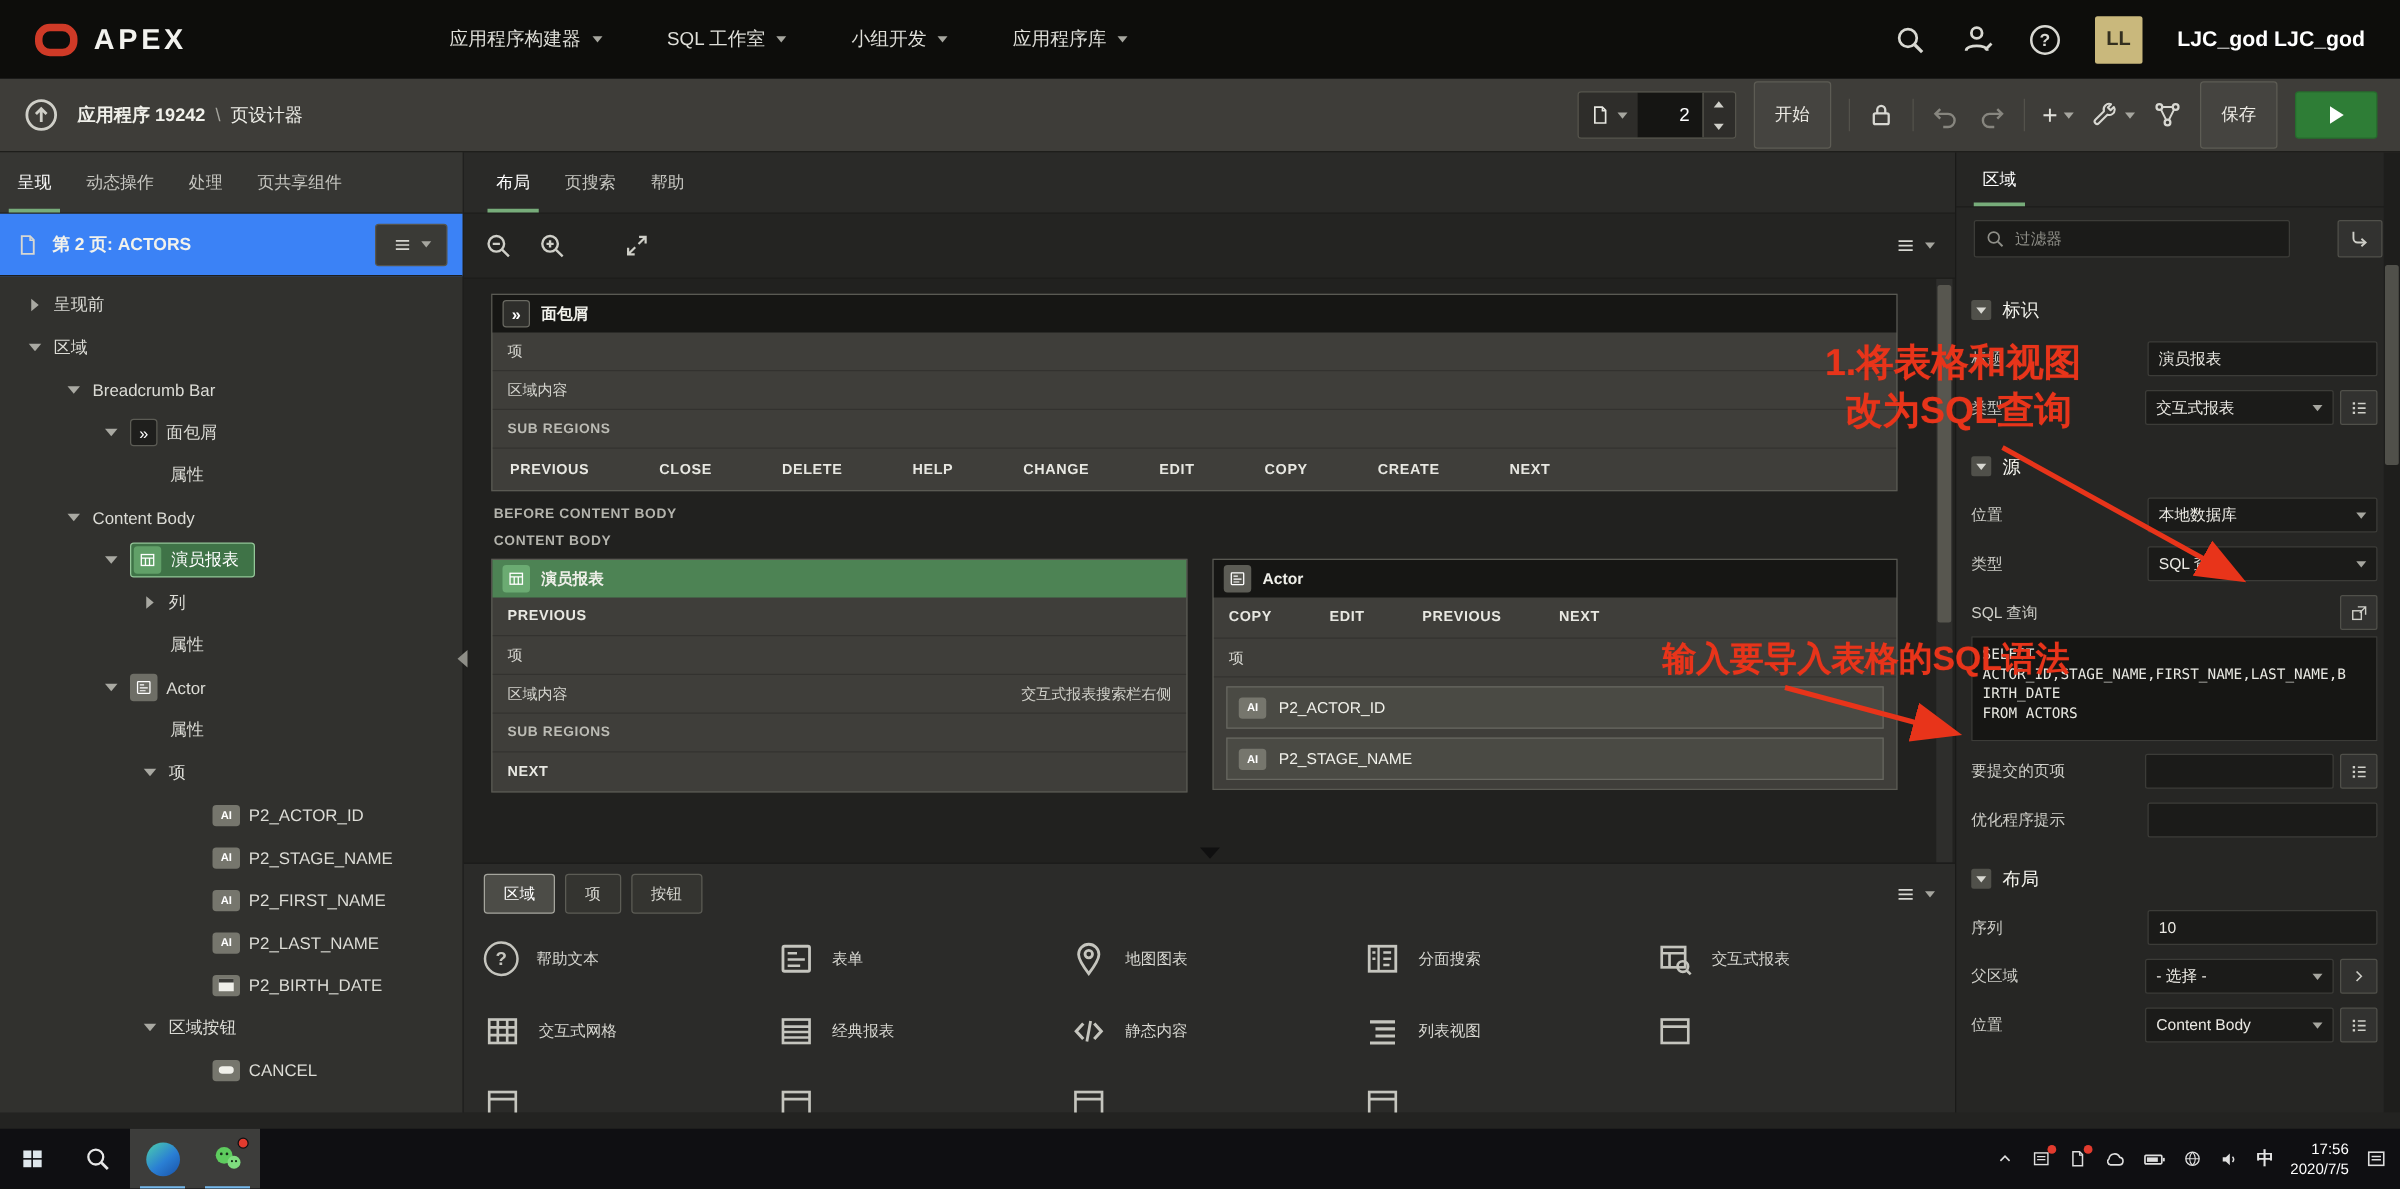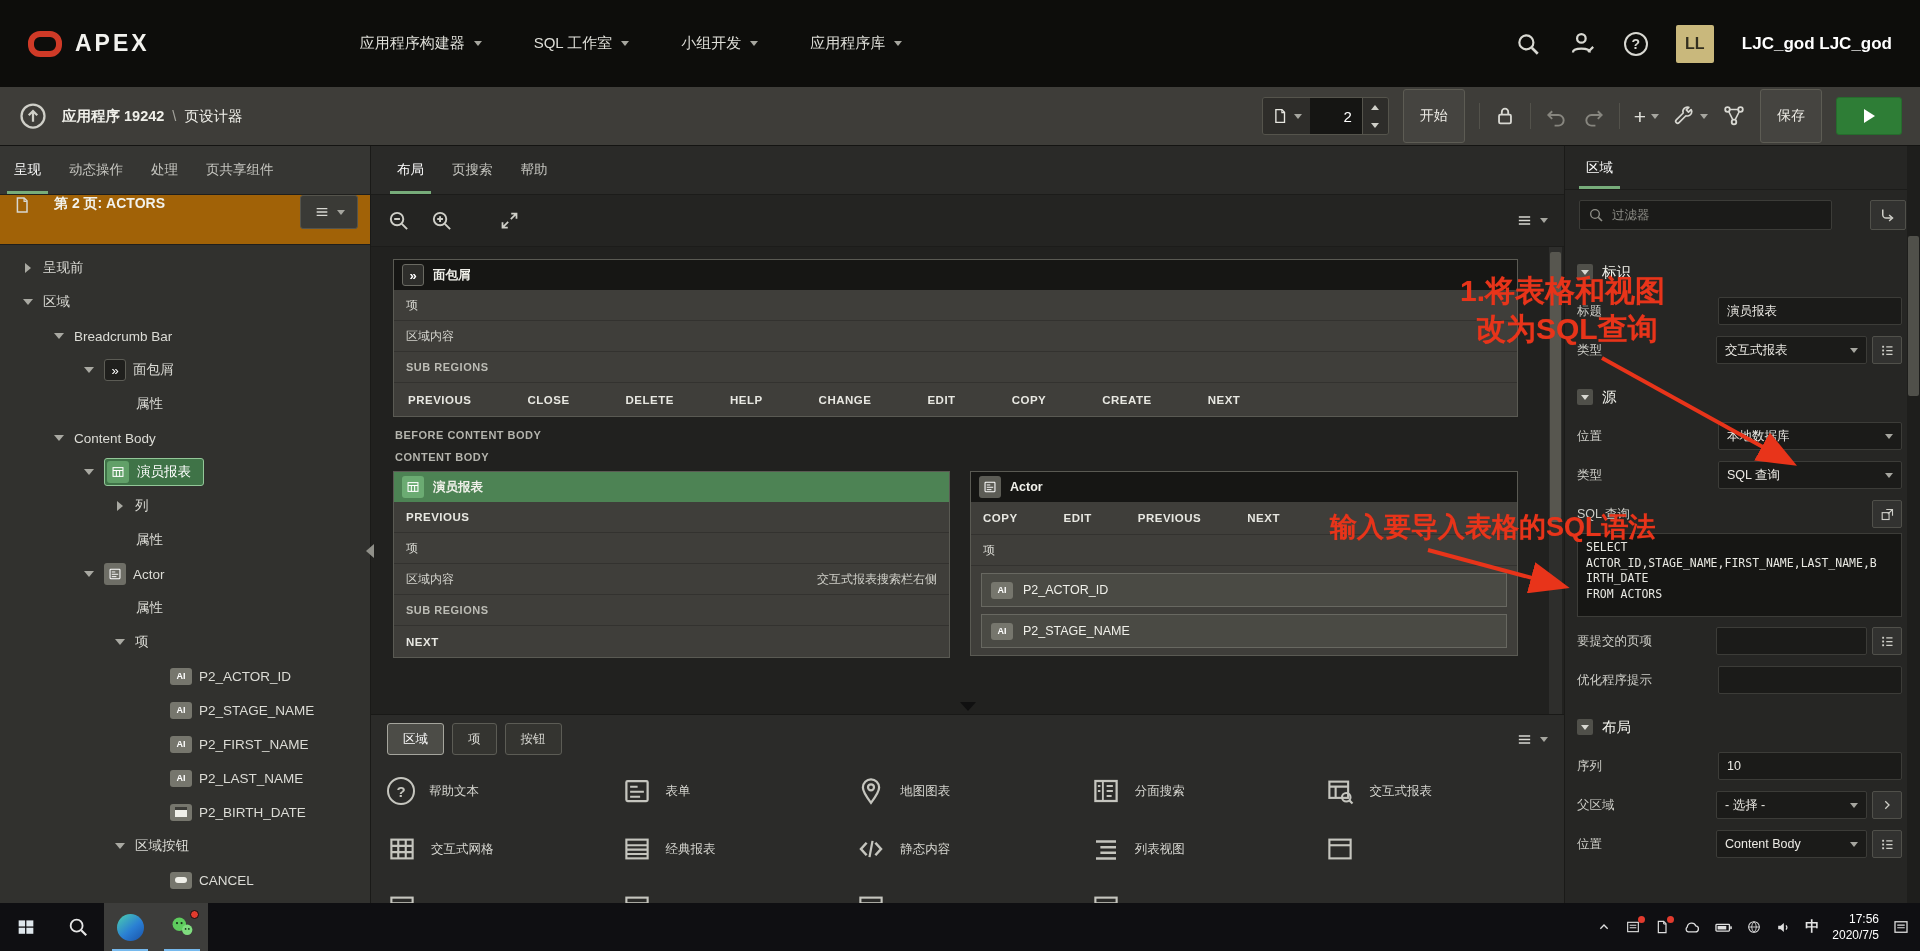--- a/index.html
+++ b/index.html
@@ -4,21 +4,21 @@
 <style>
 *{margin:0;padding:0;box-sizing:border-box}
 html,body{background:#000}
 .screen{position:relative;width:1920px;height:951px;background:#232321;overflow:hidden;
   font-family:"Liberation Sans","DejaVu Sans",sans-serif;color:#e4e4de;font-size:13px}
 .ic{display:block;flex:none}
 .dcaret{width:0;height:0;border-left:4.5px solid transparent;border-right:4.5px solid transparent;border-top:5.5px solid #a6a69f;flex:none}
 .vsep{width:1px;height:26px;background:#53524b;flex:none}
 
 
-.app-header{display:flex;align-items:center;height:87px;background:#0d0d0b;padding:0 28px}
+.app-header{display:flex;align-items:center;height:63px;background:#0d0d0b;padding:0 28px}
 .logo{display:flex;align-items:center;gap:13px}
 .logo-ring{width:34px;height:26px;border:6px solid #cf3a27;border-radius:12px}
 .logo-text{font-size:23px;font-weight:bold;letter-spacing:3px;color:#f2f2ee}
 .top-nav{display:flex;gap:52px;margin-left:210px}
 .top-menu{display:flex;align-items:center;gap:9px;font-size:15px;color:#dfdfd9;cursor:pointer}
 .header-right{margin-left:auto;display:flex;align-items:center;gap:28px}
 .hicon{color:#d8d8d2;display:flex;align-items:center;justify-content:center}
 .qcircle{width:24px;height:24px;border:2px solid #d8d8d2;border-radius:50%;display:flex;align-items:center;justify-content:center;font-size:14px;font-weight:bold;color:#d8d8d2}
 .user-badge{width:38px;height:38px;background:#c9b87c;color:#332f1f;font-weight:bold;font-size:16px;display:flex;align-items:center;justify-content:center;border-radius:2px}
 .user-name{font-size:17px;font-weight:bold;color:#fff}
@@ -44,21 +44,21 @@
 
 
 .main{display:flex;height:768px;position:relative}
 
 
 .left-panel{width:371px;background:#31312e;border-right:1px solid #1a1a18;display:flex;flex-direction:column;flex:none}
 .panel-tabs{display:flex;height:49px;background:#363633;border-bottom:1px solid #1f1f1d}
 .panel-tab{padding:0 14px;display:flex;align-items:center;font-size:13.5px;color:#c6c6c0;position:relative;cursor:pointer;white-space:nowrap}
 .panel-tab.active{color:#fff}
 .panel-tab.active::after{content:"";position:absolute;left:7px;right:7px;bottom:0;height:3px;background:#77ac7a}
-.page-row{display:flex;align-items:flex-start;height:50px;background:#a16207;border-bottom:1px solid #1f1f1d;padding:0 12px;gap:22px}
+.page-row{display:flex;align-items:center;height:50px;background:#3b82f6;border-bottom:1px solid #1f1f1d;padding:0 12px;gap:10px}
 .page-title{font-size:14px;font-weight:bold;color:#f2f2ec;flex:1;white-space:nowrap}
 .tree-menu-btn{width:58px;height:34px;border:1px solid #55544c;background:#3a3a36;border-radius:3px;display:flex;align-items:center;justify-content:center;gap:7px;color:#d8d8d2;cursor:pointer}
 .tree{flex:1;overflow:hidden;padding-top:6px}
 .tree-row{display:flex;align-items:center;height:34px;font-size:13.5px;color:#dcdcd6;gap:7px;cursor:pointer;white-space:nowrap}
 .cv{width:16px;height:16px;display:inline-flex;align-items:center;justify-content:center;flex:none}
 .cv.down::before{content:"";border-left:5px solid transparent;border-right:5px solid transparent;border-top:6px solid #a9a9a2}
 .cv.right::before{content:"";border-top:5px solid transparent;border-bottom:5px solid transparent;border-left:6px solid #a9a9a2}
 .pl0{padding-left:20px}.pl1{padding-left:51px}.pl2{padding-left:81px}.pl3{padding-left:112px}.pl3t{padding-left:136px}.pl4{padding-left:170px}
 .ticon{width:22px;height:22px;border-radius:3px;display:flex;align-items:center;justify-content:center;flex:none}
 .ticon-bc{background:#1f1f1d;border:1px solid #5c5c55;color:#fff;font-size:13px}

